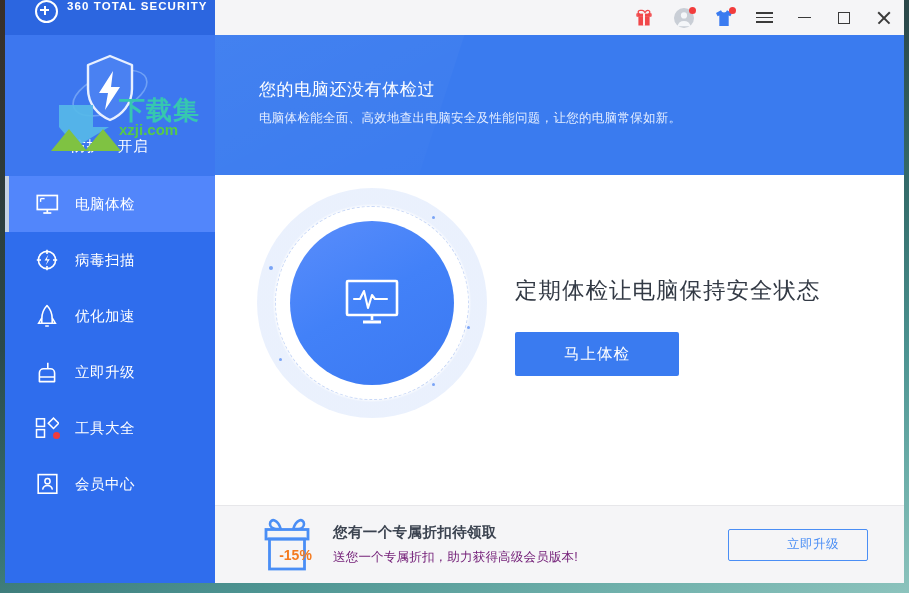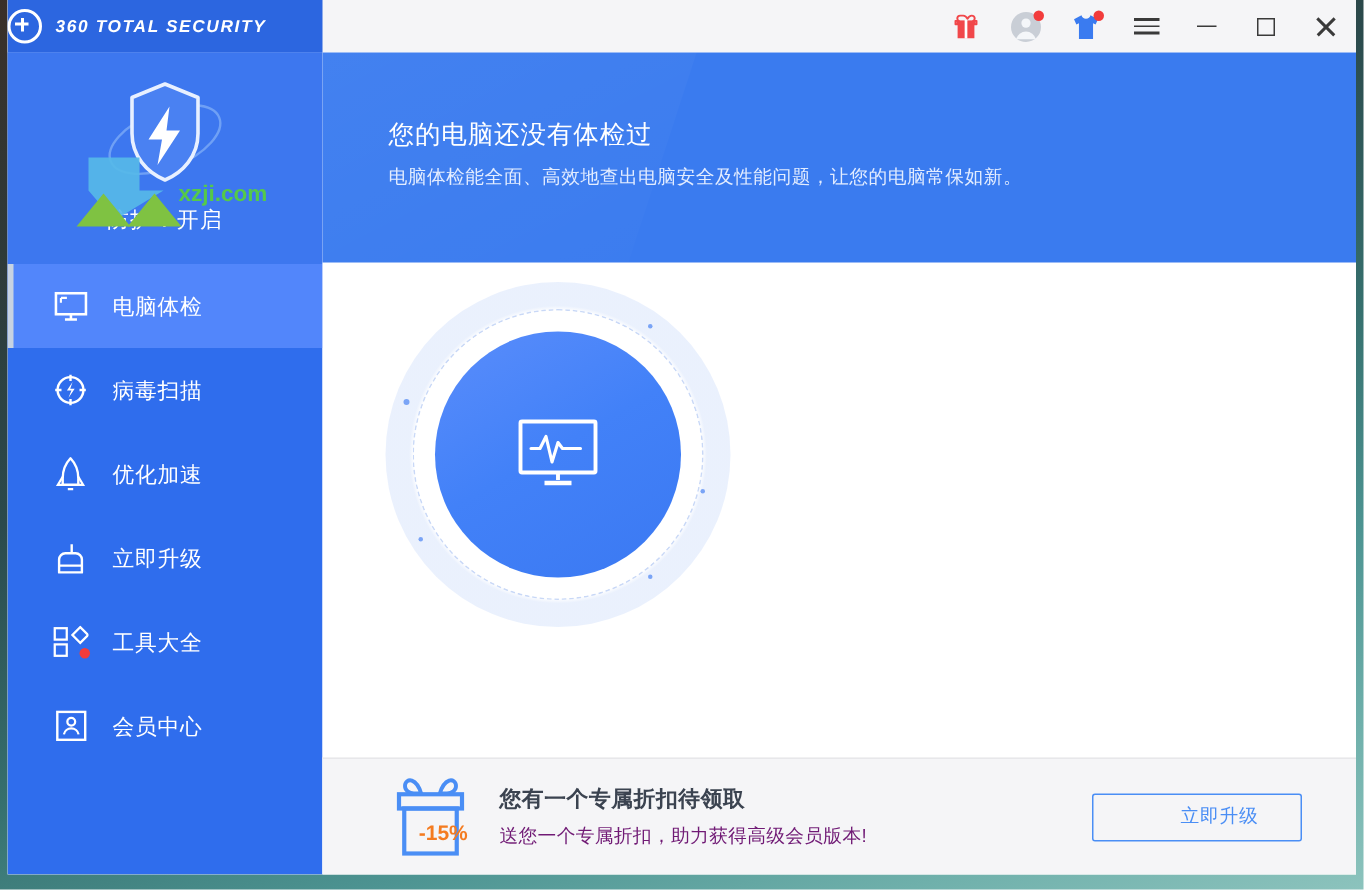--- a/index.html
+++ b/index.html
@@ -35,24 +35,22 @@
     left: 0; top: 0;
     width: 899px; height: 35px;
     background: #f5f5f7;
   }
   #brandzone {
     position: absolute;
     left: 0; top: 0;
     width: 210px; height: 35px;
     background: #2c66e0;
     display: flex;
-    align-items: center;
-    padding-left: 0;
+    padding-left: 30px;
     box-sizing: border-box;
-    font-style: italic;
   }
   .logo-mark {
     width: 19px; height: 19px;
     border: 2px solid #ffffff;
     border-radius: 50%;
     position: relative;
     flex: 0 0 auto;
   }
   .logo-mark::before, .logo-mark::after {
     content: "";
@@ -414,20 +412,21 @@
         </svg>
       </div>
       <div id="protect-label">防护：开启</div>
 
       <div id="wm">
         <svg width="120" height="66" viewBox="0 0 120 66" style="position:absolute;left:-10px;top:8px">
           <path d="M12 10h34v22h16L29 52 12 32h0z" fill="#56b9e8" opacity="0.92"></path>
           <path d="M4 56 22 34l18 22z" fill="#7fc242"></path>
           <path d="M38 56 56 34l18 22z" fill="#7fc242"></path>
         </svg>
+        <span class="wm-cn">下载集</span>
         <span class="wm-en">xzji.com</span>
       </div>
     </div>
 
     <div class="nav-item active">
       <span class="nav-ico">
         <svg width="23" height="21" viewBox="0 0 23 21">
           <rect x="1.3" y="1.5" width="20" height="14" fill="none" stroke="#fff" stroke-width="1.7"></rect>
           <path d="M4.6 4.6h4" stroke="#fff" stroke-width="1.4"></path>
             <path d="M4.6 4.6v3.3" stroke="#fff" stroke-width="1.4"></path>
@@ -516,20 +515,24 @@
         <div class="gauge-core">
           <svg width="54" height="48" viewBox="0 0 54 48">
             <rect x="2" y="2" width="50" height="34" rx="1" fill="none" stroke="#fff" stroke-width="2.6"></rect>
             <path d="M9 20h6l4-8 4 17 4-13 3 4h12" fill="none" stroke="#fff" stroke-width="2.1" stroke-linejoin="round" stroke-linecap="round"></path>
             <path d="M27 36v5" stroke="#fff" stroke-width="2.6"></path>
             <path d="M18 43h18" stroke="#fff" stroke-width="3"></path>
           </svg>
         </div>
       </div>
 
+      <div id="pitch">
+        <div id="pitch-title">定期体检让电脑保持安全状态</div>
+        <button id="scan-btn">马上体检</button>
+      </div>
     </div>
 
     <div id="promo">
 
       <div id="giftbox">
         <svg width="56" height="58" viewBox="0 0 56 58">
           <path d="M17 13c-3.4 0-6-2.2-6-5s2.3-4.4 4.6-3.6C18.6 5.5 20.6 9 21.8 13z" fill="none" stroke="#4a8ef5" stroke-width="2.6" stroke-linejoin="round"></path>
           <path d="M39 13c3.4 0 6-2.2 6-5s-2.3-4.4-4.6-3.6C37.4 5.5 35.4 9 34.2 13z" fill="none" stroke="#4a8ef5" stroke-width="2.6" stroke-linejoin="round"></path>
           <rect x="7" y="13.5" width="42" height="9.5" fill="none" stroke="#4a8ef5" stroke-width="2.8"></rect>
           <rect x="10.5" y="23" width="35" height="30" fill="none" stroke="#4a8ef5" stroke-width="2.8"></rect>

